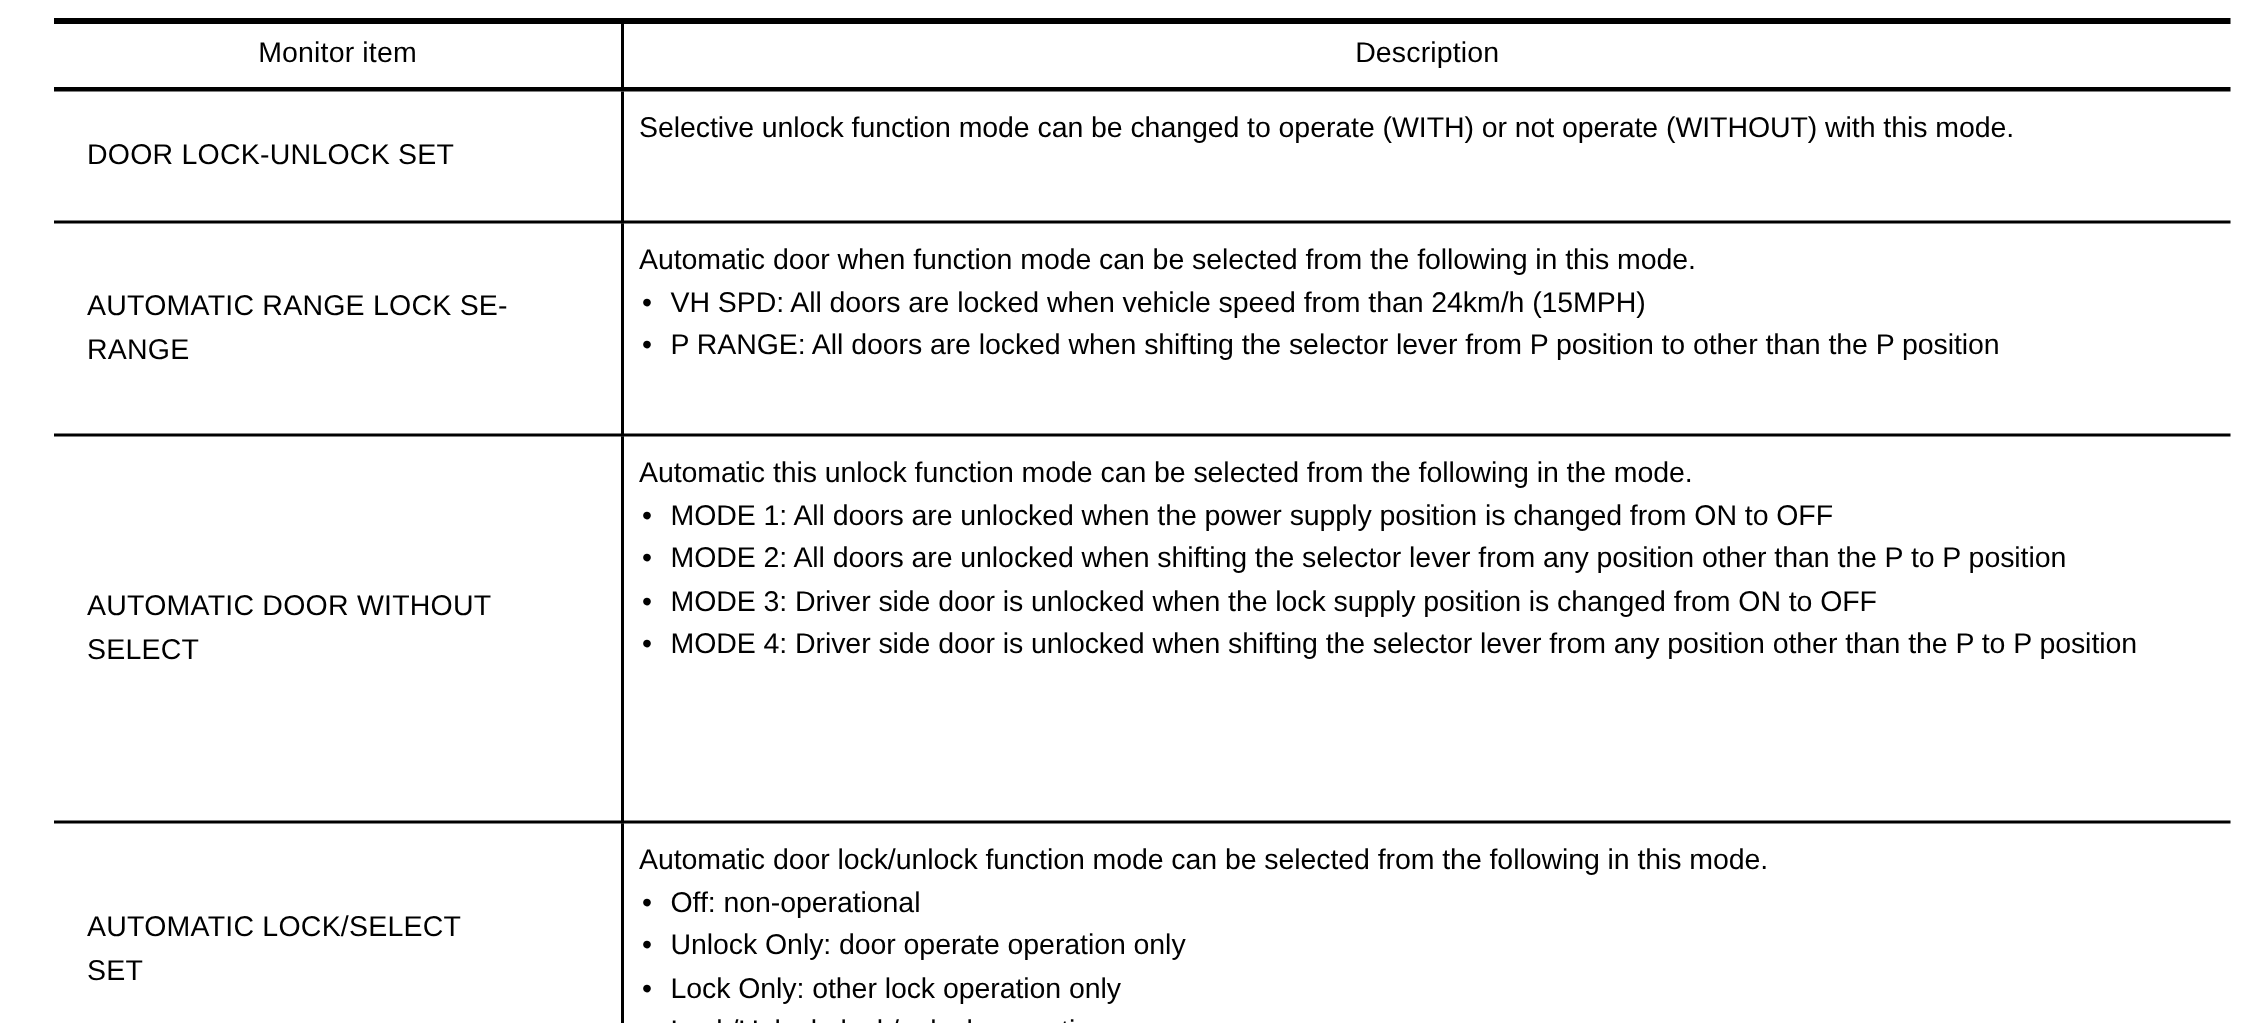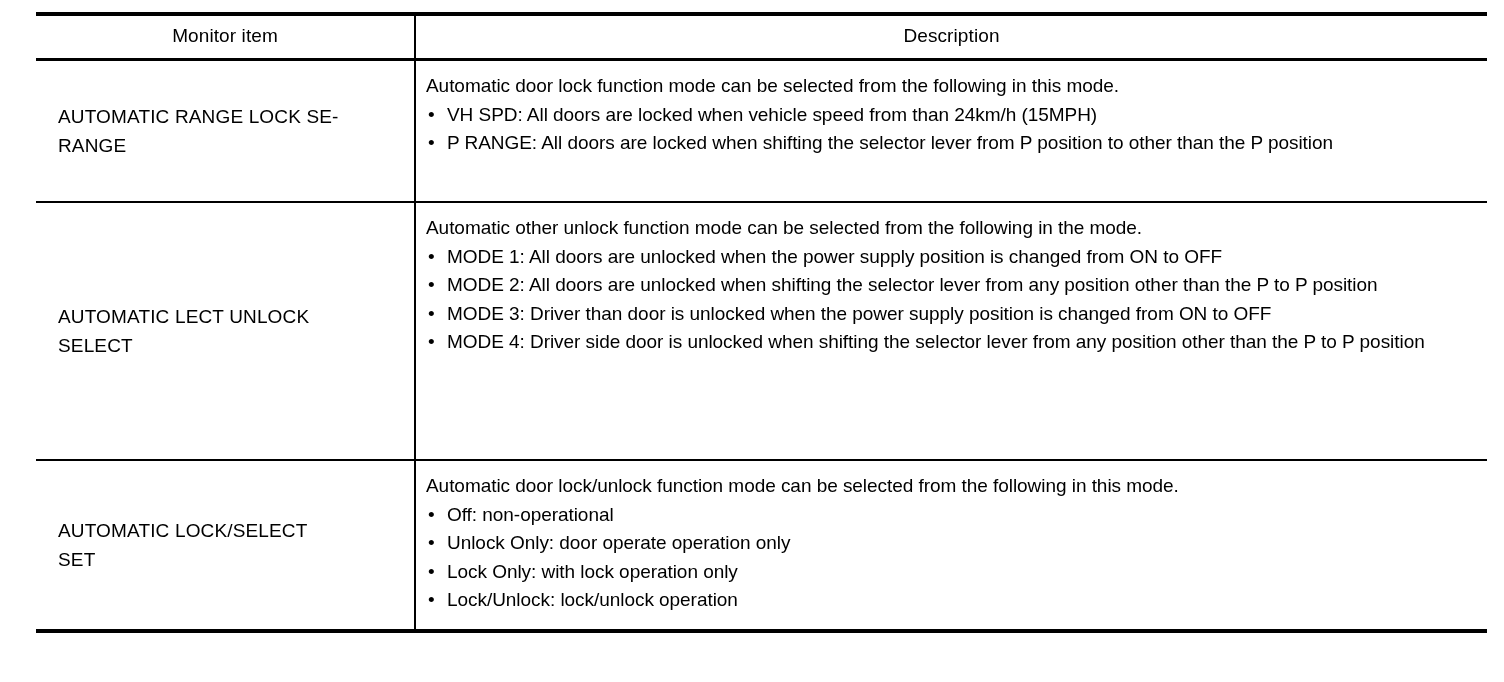--- a/index.html
+++ b/index.html
@@ -132,60 +132,68 @@
 
     <thead>
       <tr>
         <th class="th-item">Monitor item</th>
         <th class="th-desc">Description</th>
       </tr>
     </thead>
 
     <tbody>
 
+      <tr class="row-lock-unlock-set">
+        <td class="cell-item">
+          <span class="item-label">DOOR LOCK-UNLOCK SET</span>
+        </td>
+        <td class="cell-desc">
+          <p class="desc-lead">Selective unlock function mode can be changed to operate (WITH) or not operate (WITHOUT) with this mode.</p>
+        </td>
+      </tr>
 
       <tr class="row-auto-door-lock">
         <td class="cell-item">
           <span class="item-label">AUTOMATIC RANGE LOCK SE-</span>
           <span class="item-label">RANGE</span>
         </td>
         <td class="cell-desc">
-          <p class="desc-lead">Automatic door lock function mode can be selected from the following in this mode.</p>
+          <p class="desc-lead">Automatic door when function mode can be selected from the following in this mode.</p>
           <ul class="desc-list">
             <li>
               <span class="bullet">•</span>
               <span>VH SPD: All doors are locked when vehicle speed from than 24km/h (15MPH)</span>
             </li>
             <li>
               <span class="bullet">•</span>
               <span>P RANGE: All doors are locked when shifting the selector lever from P position to other than the P position</span>
             </li>
           </ul>
         </td>
       </tr>
 
       <tr class="row-auto-door-unlock">
         <td class="cell-item">
-          <span class="item-label">AUTOMATIC LECT UNLOCK</span>
+          <span class="item-label">AUTOMATIC DOOR WITHOUT</span>
           <span class="item-label">SELECT</span>
         </td>
         <td class="cell-desc">
-          <p class="desc-lead">Automatic other unlock function mode can be selected from the following in the mode.</p>
+          <p class="desc-lead">Automatic this unlock function mode can be selected from the following in the mode.</p>
           <ul class="desc-list">
             <li>
               <span class="bullet">•</span>
               <span>MODE 1: All doors are unlocked when the power supply position is changed from ON to OFF</span>
             </li>
             <li>
               <span class="bullet">•</span>
               <span>MODE 2: All doors are unlocked when shifting the selector lever from any position other than the P to P position</span>
             </li>
             <li>
               <span class="bullet">•</span>
-              <span>MODE 3: Driver than door is unlocked when the power supply position is changed from ON to OFF</span>
+              <span>MODE 3: Driver side door is unlocked when the lock supply position is changed from ON to OFF</span>
             </li>
             <li>
               <span class="bullet">•</span>
               <span>MODE 4: Driver side door is unlocked when shifting the selector lever from any position other than the P to P position</span>
             </li>
           </ul>
         </td>
       </tr>
 
       <tr class="row-auto-lock-unlock-set">
@@ -199,21 +207,21 @@
             <li>
               <span class="bullet">•</span>
               <span>Off: non-operational</span>
             </li>
             <li>
               <span class="bullet">•</span>
               <span>Unlock Only: door operate operation only</span>
             </li>
             <li>
               <span class="bullet">•</span>
-              <span>Lock Only: with lock operation only</span>
+              <span>Lock Only: other lock operation only</span>
             </li>
             <li>
               <span class="bullet">•</span>
               <span>Lock/Unlock: lock/unlock operation</span>
             </li>
           </ul>
         </td>
       </tr>
 
     </tbody>

